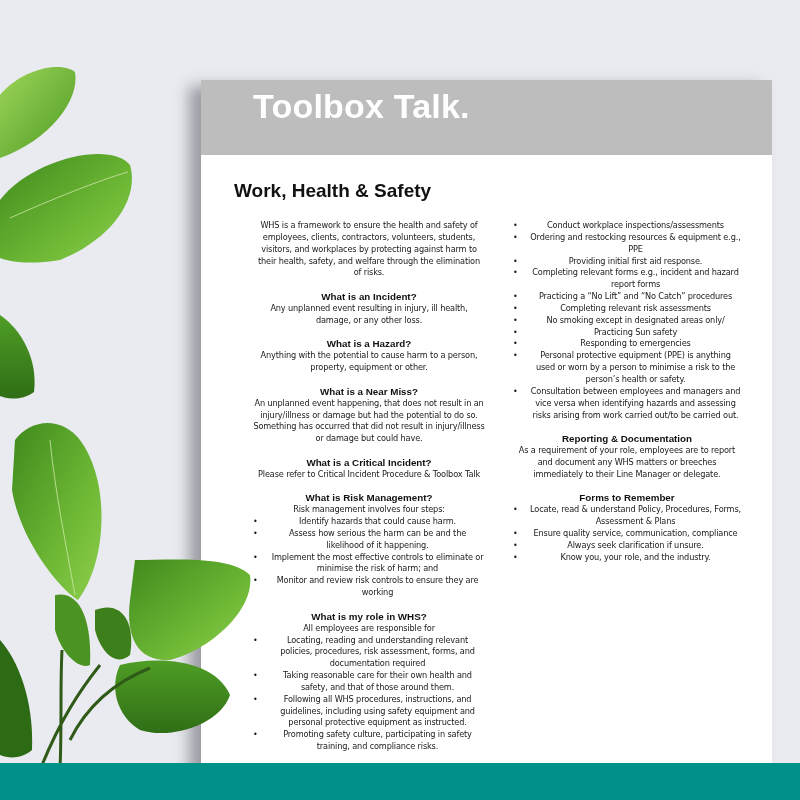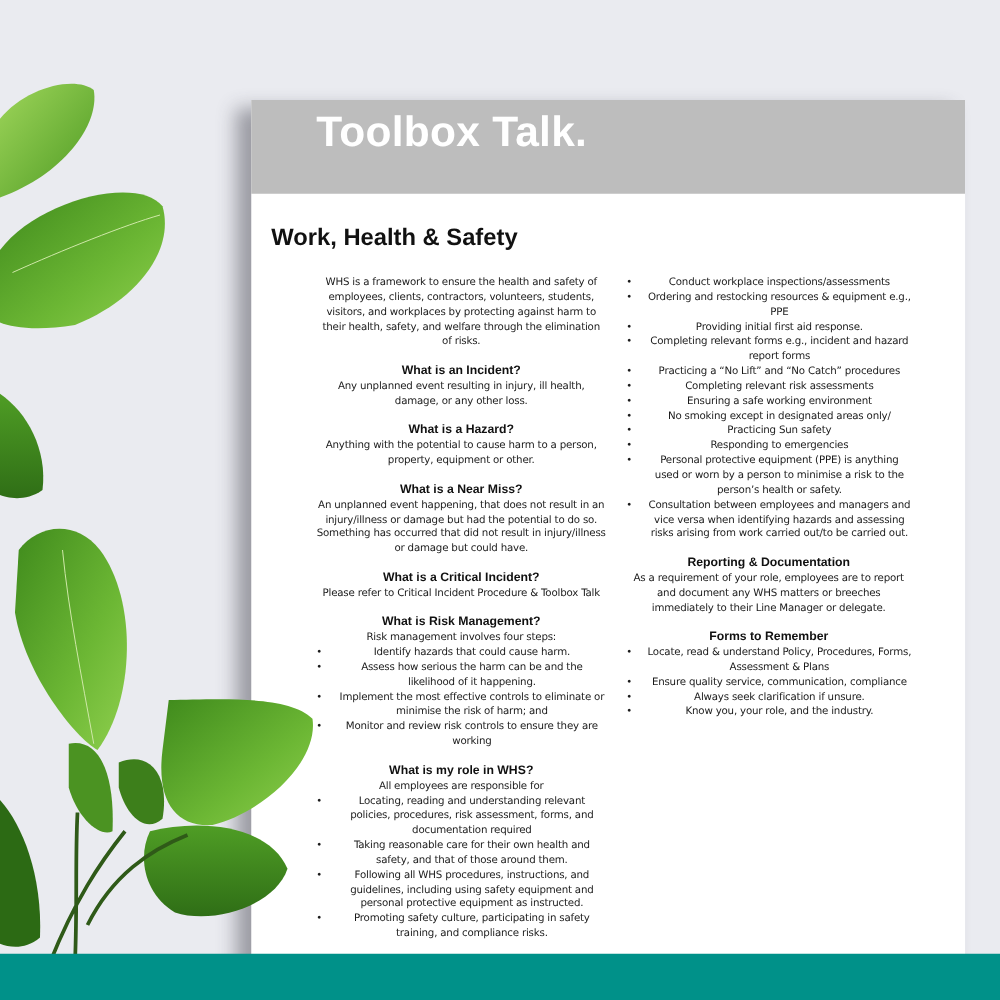--- a/index.html
+++ b/index.html
@@ -27,38 +27,38 @@
     position: absolute;
     left: 52px; top: 7px;
     font-family: "Liberation Sans", sans-serif;
     font-weight: bold;
     font-size: 34px;
     color: #ffffff;
     letter-spacing: 0.2px;
   }
   .doc-title {
     position: absolute;
-    left: 16px; top: 100px;
+    left: 33px; top: 100px;
     font-family: "Liberation Sans", sans-serif;
     font-weight: bold;
     font-size: 19px;
     color: #111;
   }
   .col {
     position: absolute;
     top: 140px;
     font-family: "DejaVu Sans", sans-serif;
     font-size: 8.2px;
     line-height: 11.85px;
     color: #1a1a1a;
     letter-spacing: -0.15px;
     text-align: center;
   }
   .col-left { left: 52px; width: 232px; }
-  .col-right { left: 300px; width: 228px; }
+  .col-right { left: 312px; width: 228px; }
   .col p { margin: 0; }
   .col .sec { margin-top: 11.85px; }
   .col h3 {
     font-family: "Liberation Sans", sans-serif;
     font-weight: bold;
     font-size: 9.8px;
     line-height: 11.85px;
     color: #111;
     letter-spacing: 0;
   }
@@ -173,21 +173,20 @@
   </div>
 
   <div class="col col-right">
     <ul>
       <li>Conduct workplace inspections/assessments</li>
       <li>Ordering and restocking resources &amp; equipment e.g., PPE</li>
       <li>Providing initial first aid response.</li>
       <li>Completing relevant forms e.g.,  incident and hazard report forms</li>
       <li>Practicing a “No Lift” and “No Catch” procedures</li>
       <li>Completing relevant risk assessments</li>
-      <li>Ensuring a safe working environment</li>
       <li>No smoking except in designated areas only/</li>
       <li>Practicing Sun safety</li>
       <li>Responding to emergencies</li>
       <li>Personal protective equipment (PPE) is anything used or worn by a person to minimise a risk to the person’s health or safety.</li>
       <li>Consultation between employees and managers and vice versa when identifying hazards and assessing risks arising from work carried out/to be carried out.</li>
     </ul>
 
     <div class="sec">
       <h3>Reporting &amp; Documentation</h3>
       <p>As a requirement of your role, employees are to report and document any WHS matters or breeches immediately to their Line Manager or delegate.</p>

